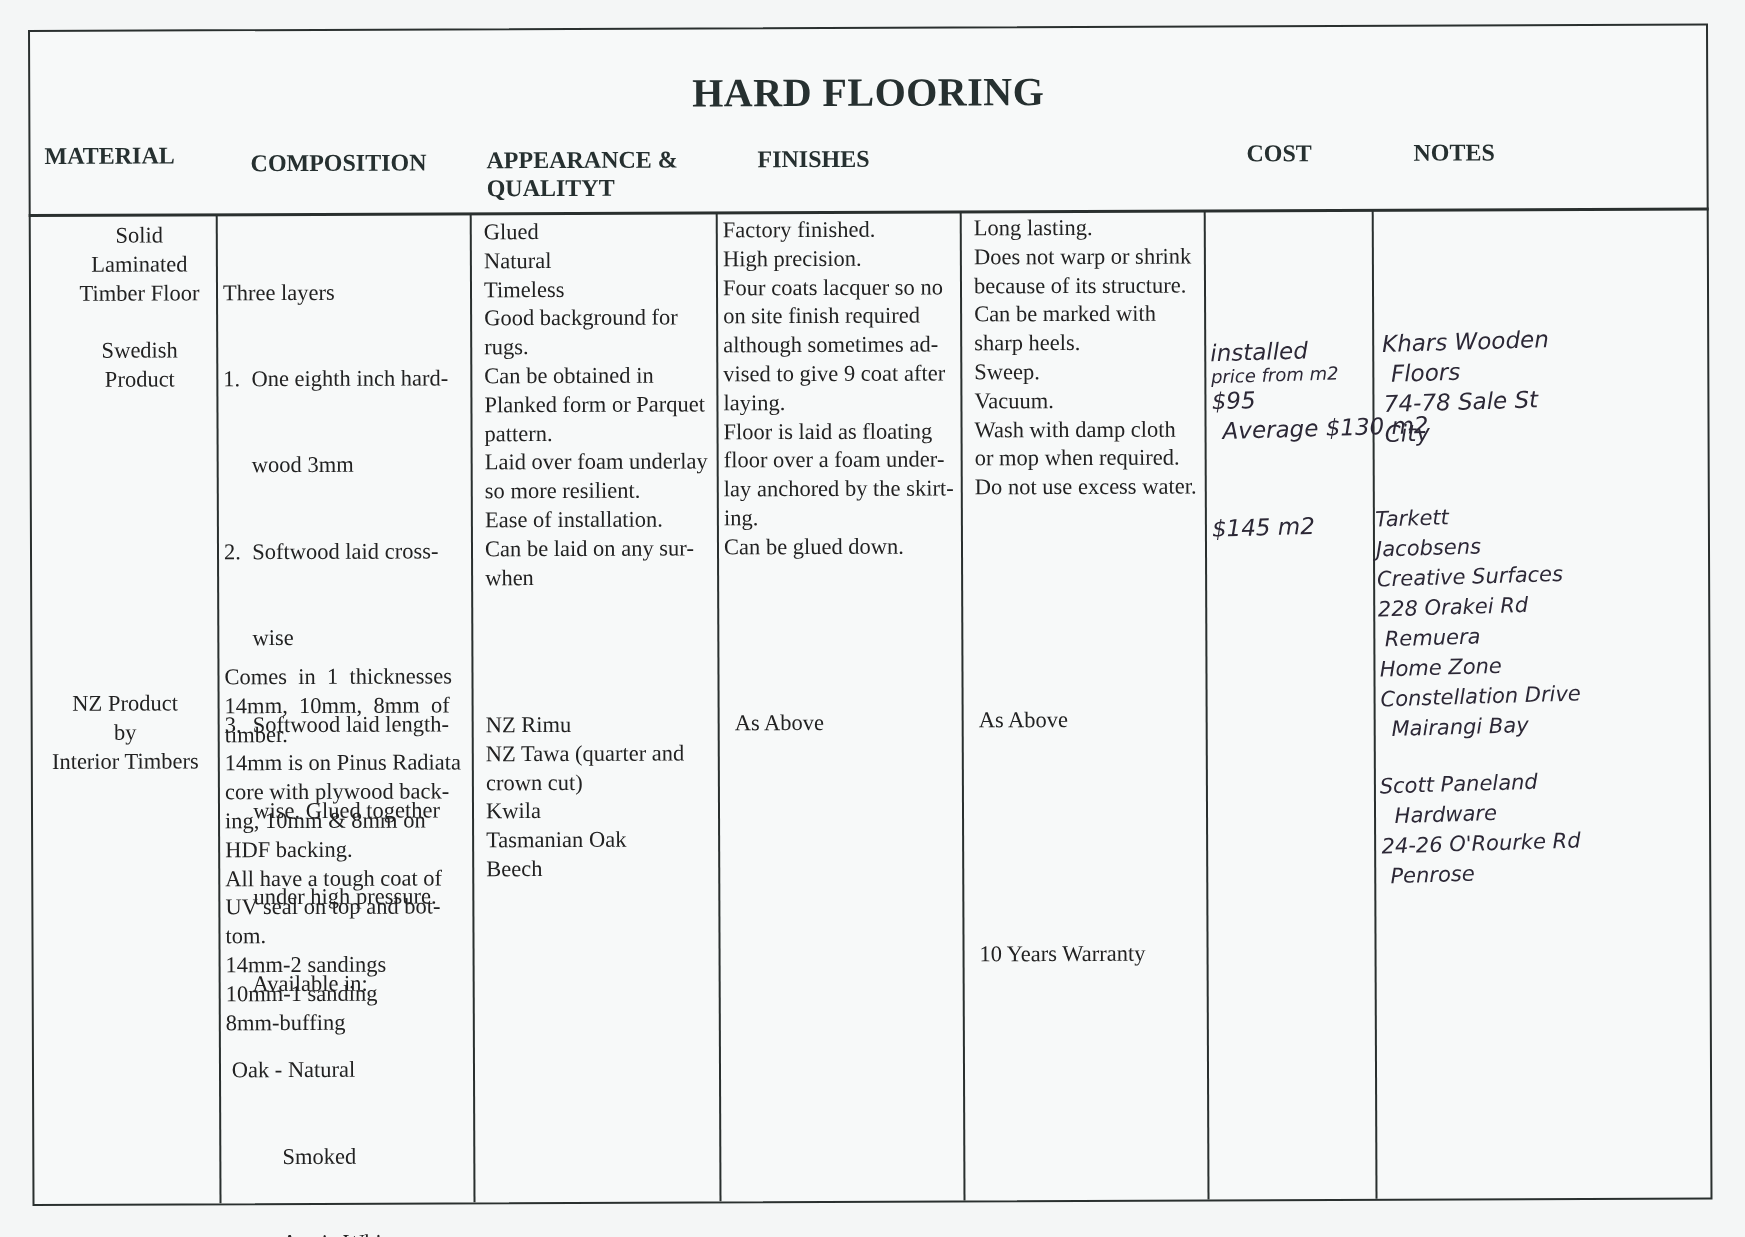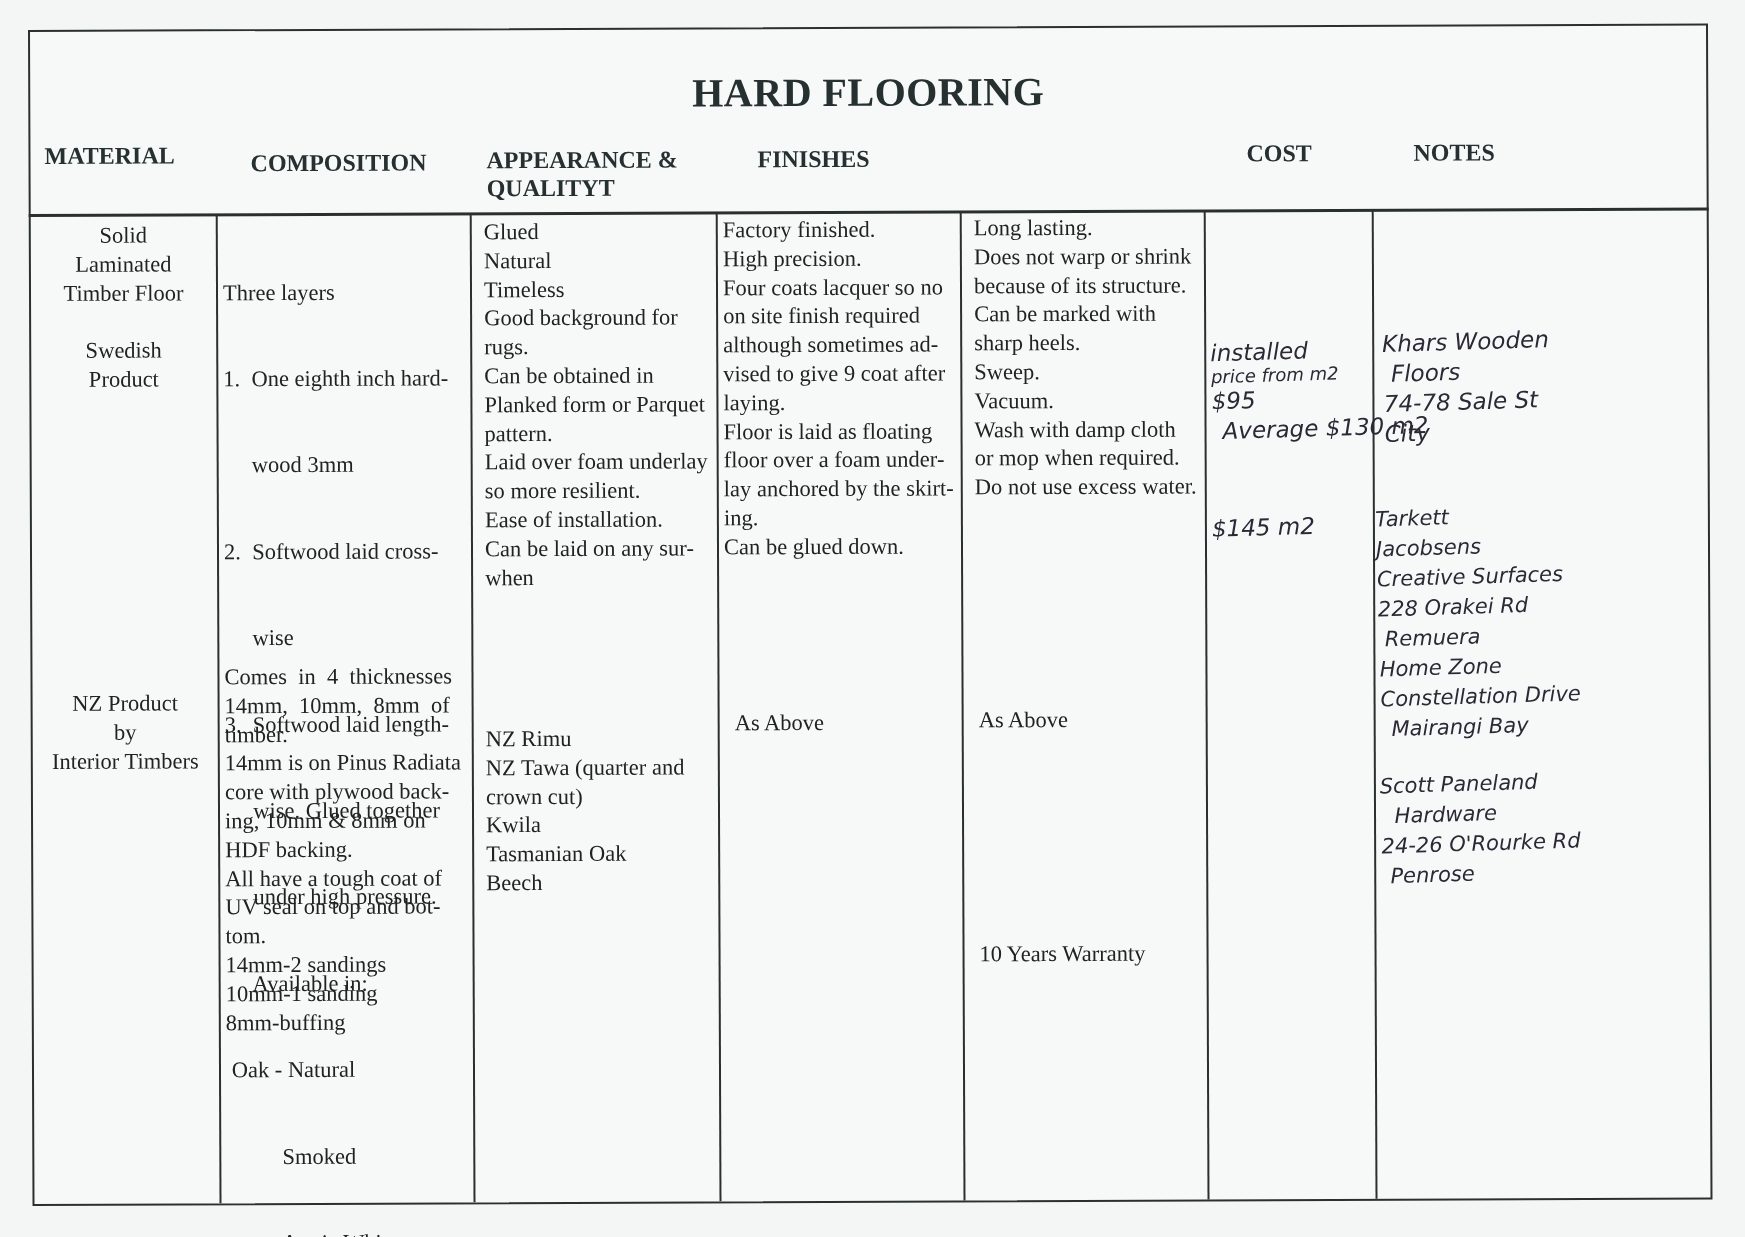--- a/index.html
+++ b/index.html
@@ -59,21 +59,21 @@
 
   <div class="hdr-rule"></div>
 
   <div class="vline" style="left:185px"></div>
   <div class="vline" style="left:439px"></div>
   <div class="vline" style="left:685px"></div>
   <div class="vline" style="left:929px"></div>
   <div class="vline" style="left:1173px"></div>
   <div class="vline" style="left:1341px"></div>
 
-  <div class="cell center" style="left:0;width:185px;top:190px">
+  <div class="cell center" style="left:16px;width:185px;top:190px">
     <div>Solid</div>
     <div>Laminated</div>
     <div>Timber Floor</div>
     <div>&nbsp;</div>
     <div>Swedish</div>
     <div>Product</div>
   </div>
 
   <div class="cell" style="left:192px;top:190px;white-space:pre">
     <div>Three layers</div>
@@ -167,36 +167,36 @@
     <div style="padding-left:10px">Mairangi Bay</div>
   </div>
 
   <div class="cell center" style="left:0;width:185px;top:658px">
     <div>NZ Product</div>
     <div>by</div>
     <div>Interior Timbers</div>
   </div>
 
   <div class="cell" style="left:192px;top:632px">
-    <div style="white-space:pre">Comes  in  4  thicknesses</div>
+    <div style="white-space:pre">Comes  in  1  thicknesses</div>
     <div style="white-space:pre">14mm,  10mm,  8mm  of</div>
     <div>timber.</div>
     <div>14mm is on Pinus Radiata</div>
     <div>core with plywood back-</div>
     <div>ing, 10mm &amp; 8mm on</div>
     <div>HDF backing.</div>
     <div>All have a tough coat of</div>
     <div>UV seal on top and bot-</div>
     <div>tom.</div>
     <div>14mm-2 sandings</div>
     <div>10mm-1 sanding</div>
     <div>8mm-buffing</div>
   </div>
 
-  <div class="cell" style="left:453px;top:695px">
+  <div class="cell" style="left:453px;top:681px">
     <div>NZ Rimu</div>
     <div>NZ Tawa (quarter and</div>
     <div>crown cut)</div>
     <div>Kwila</div>
     <div>Tasmanian Oak</div>
     <div>Beech</div>
   </div>
 
   <div class="cell" style="left:702px;top:680px">
     <div>As Above</div>

